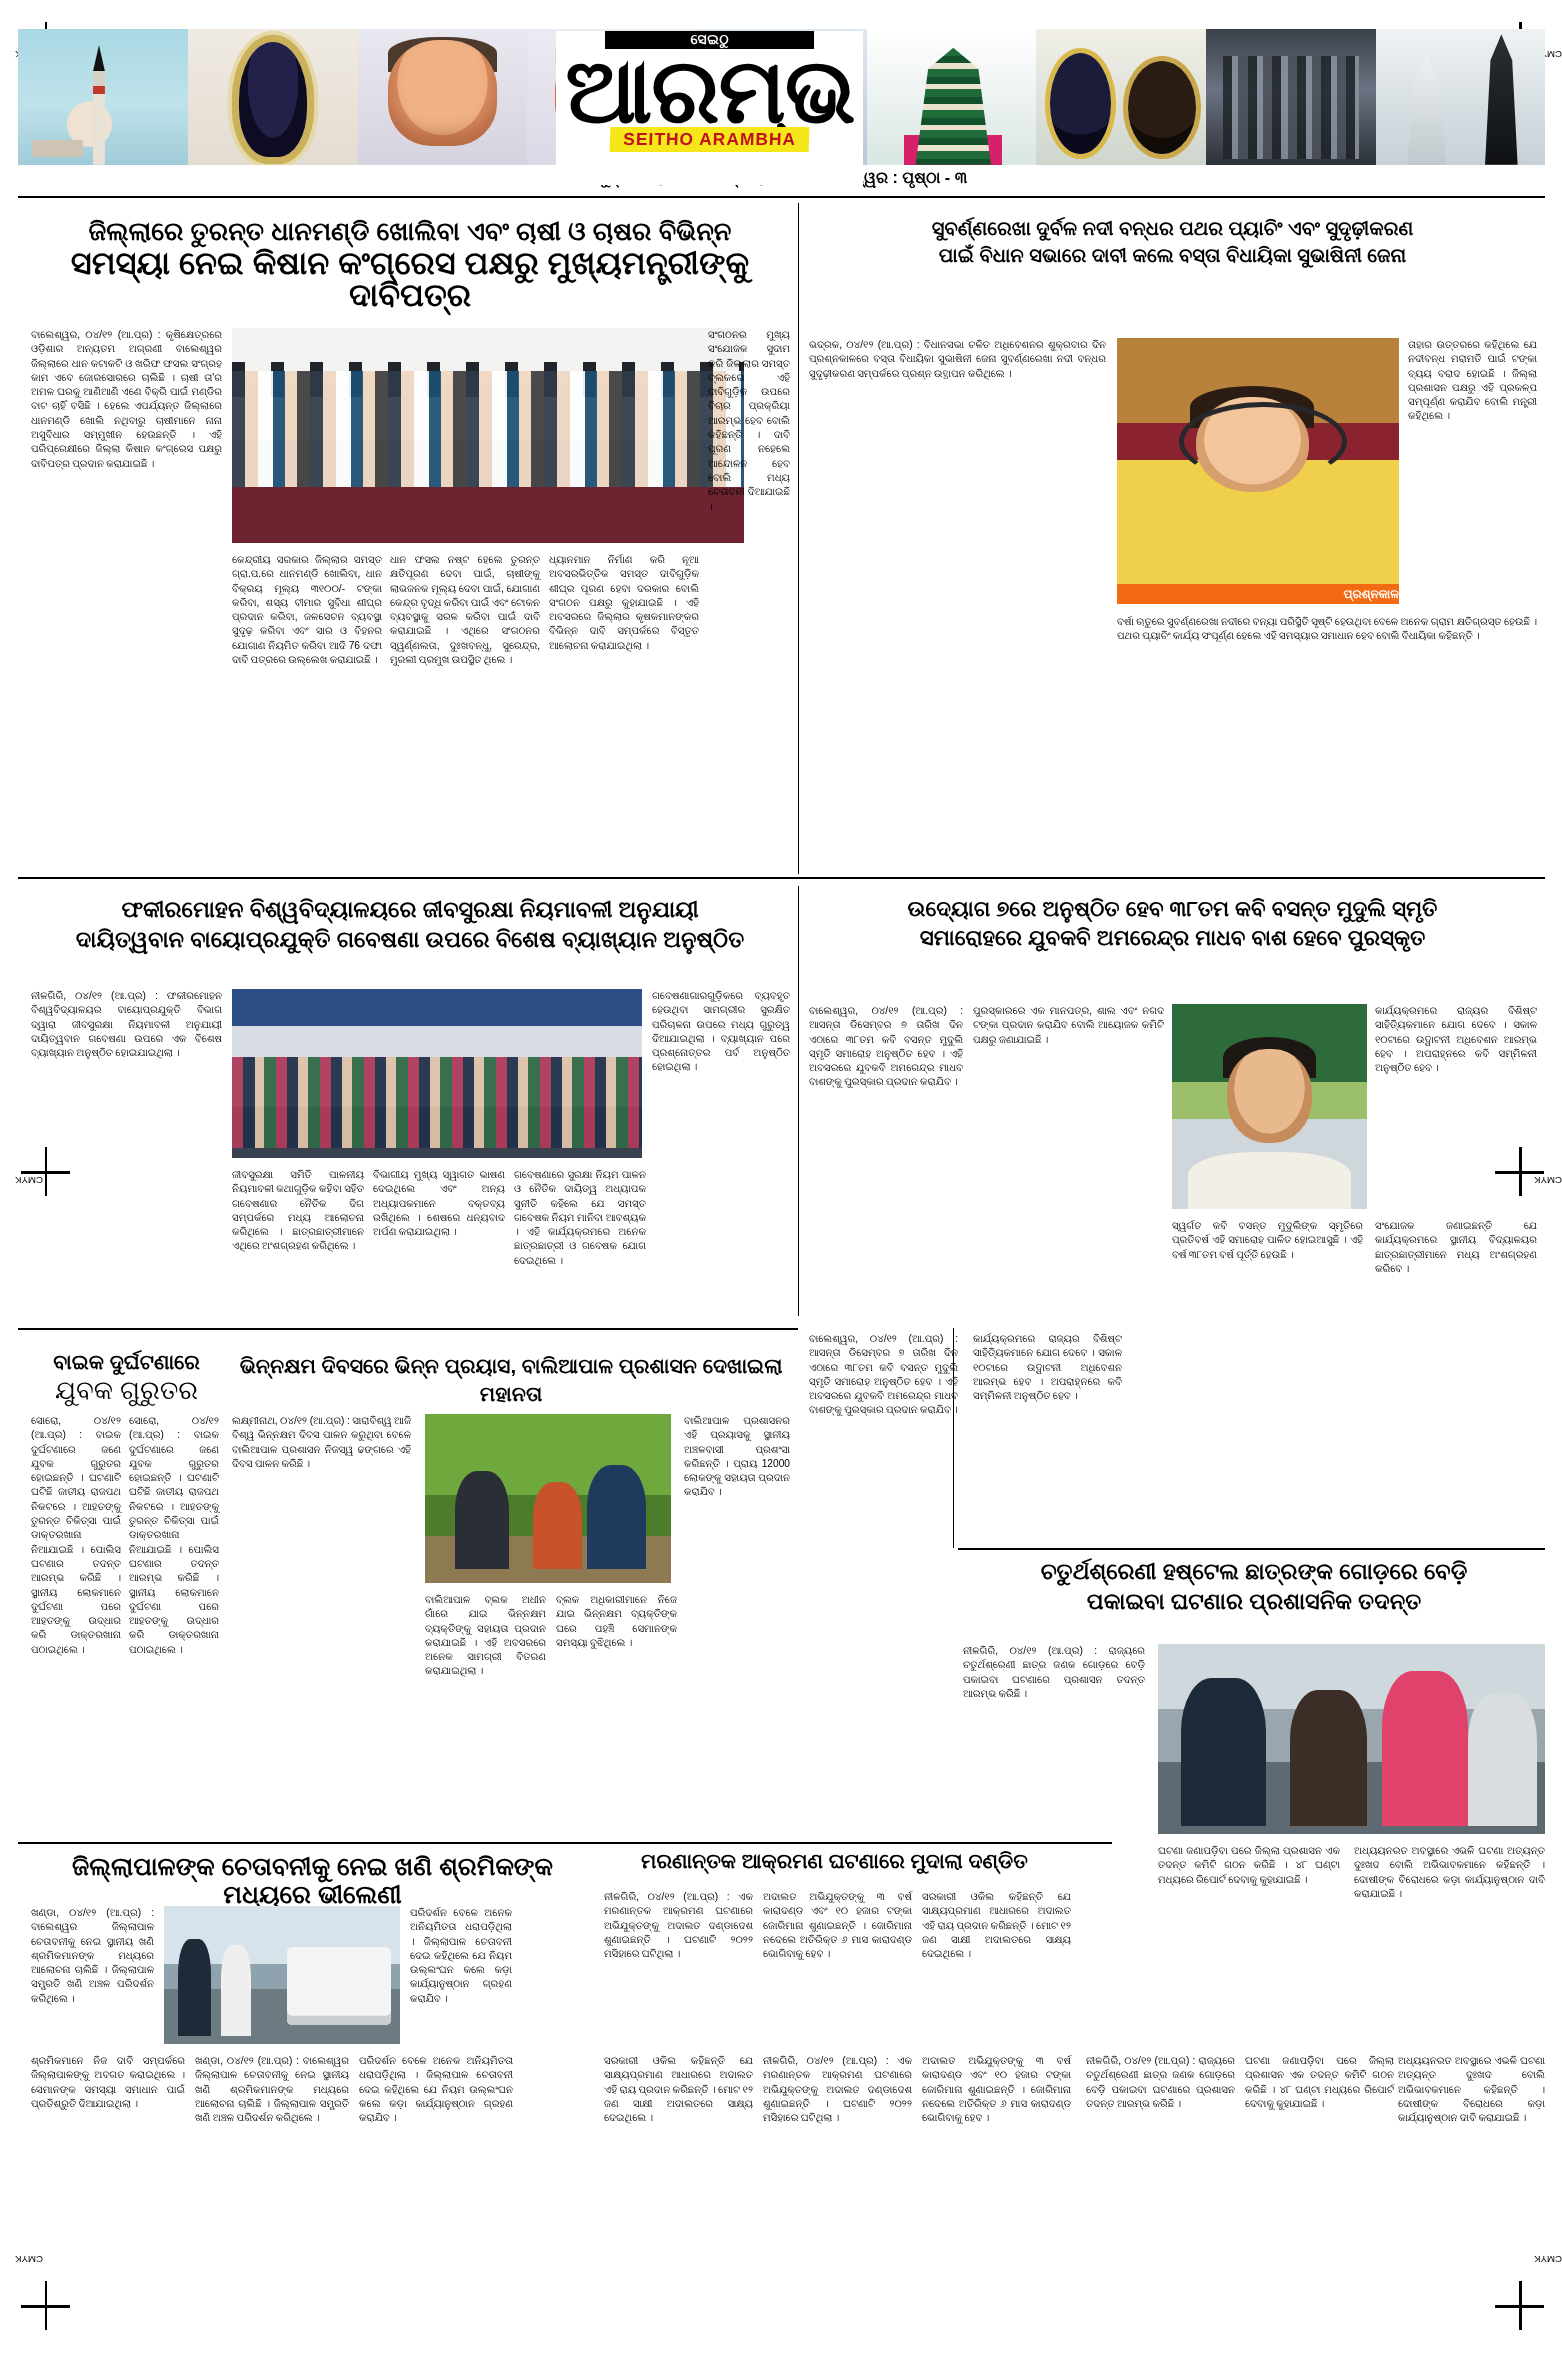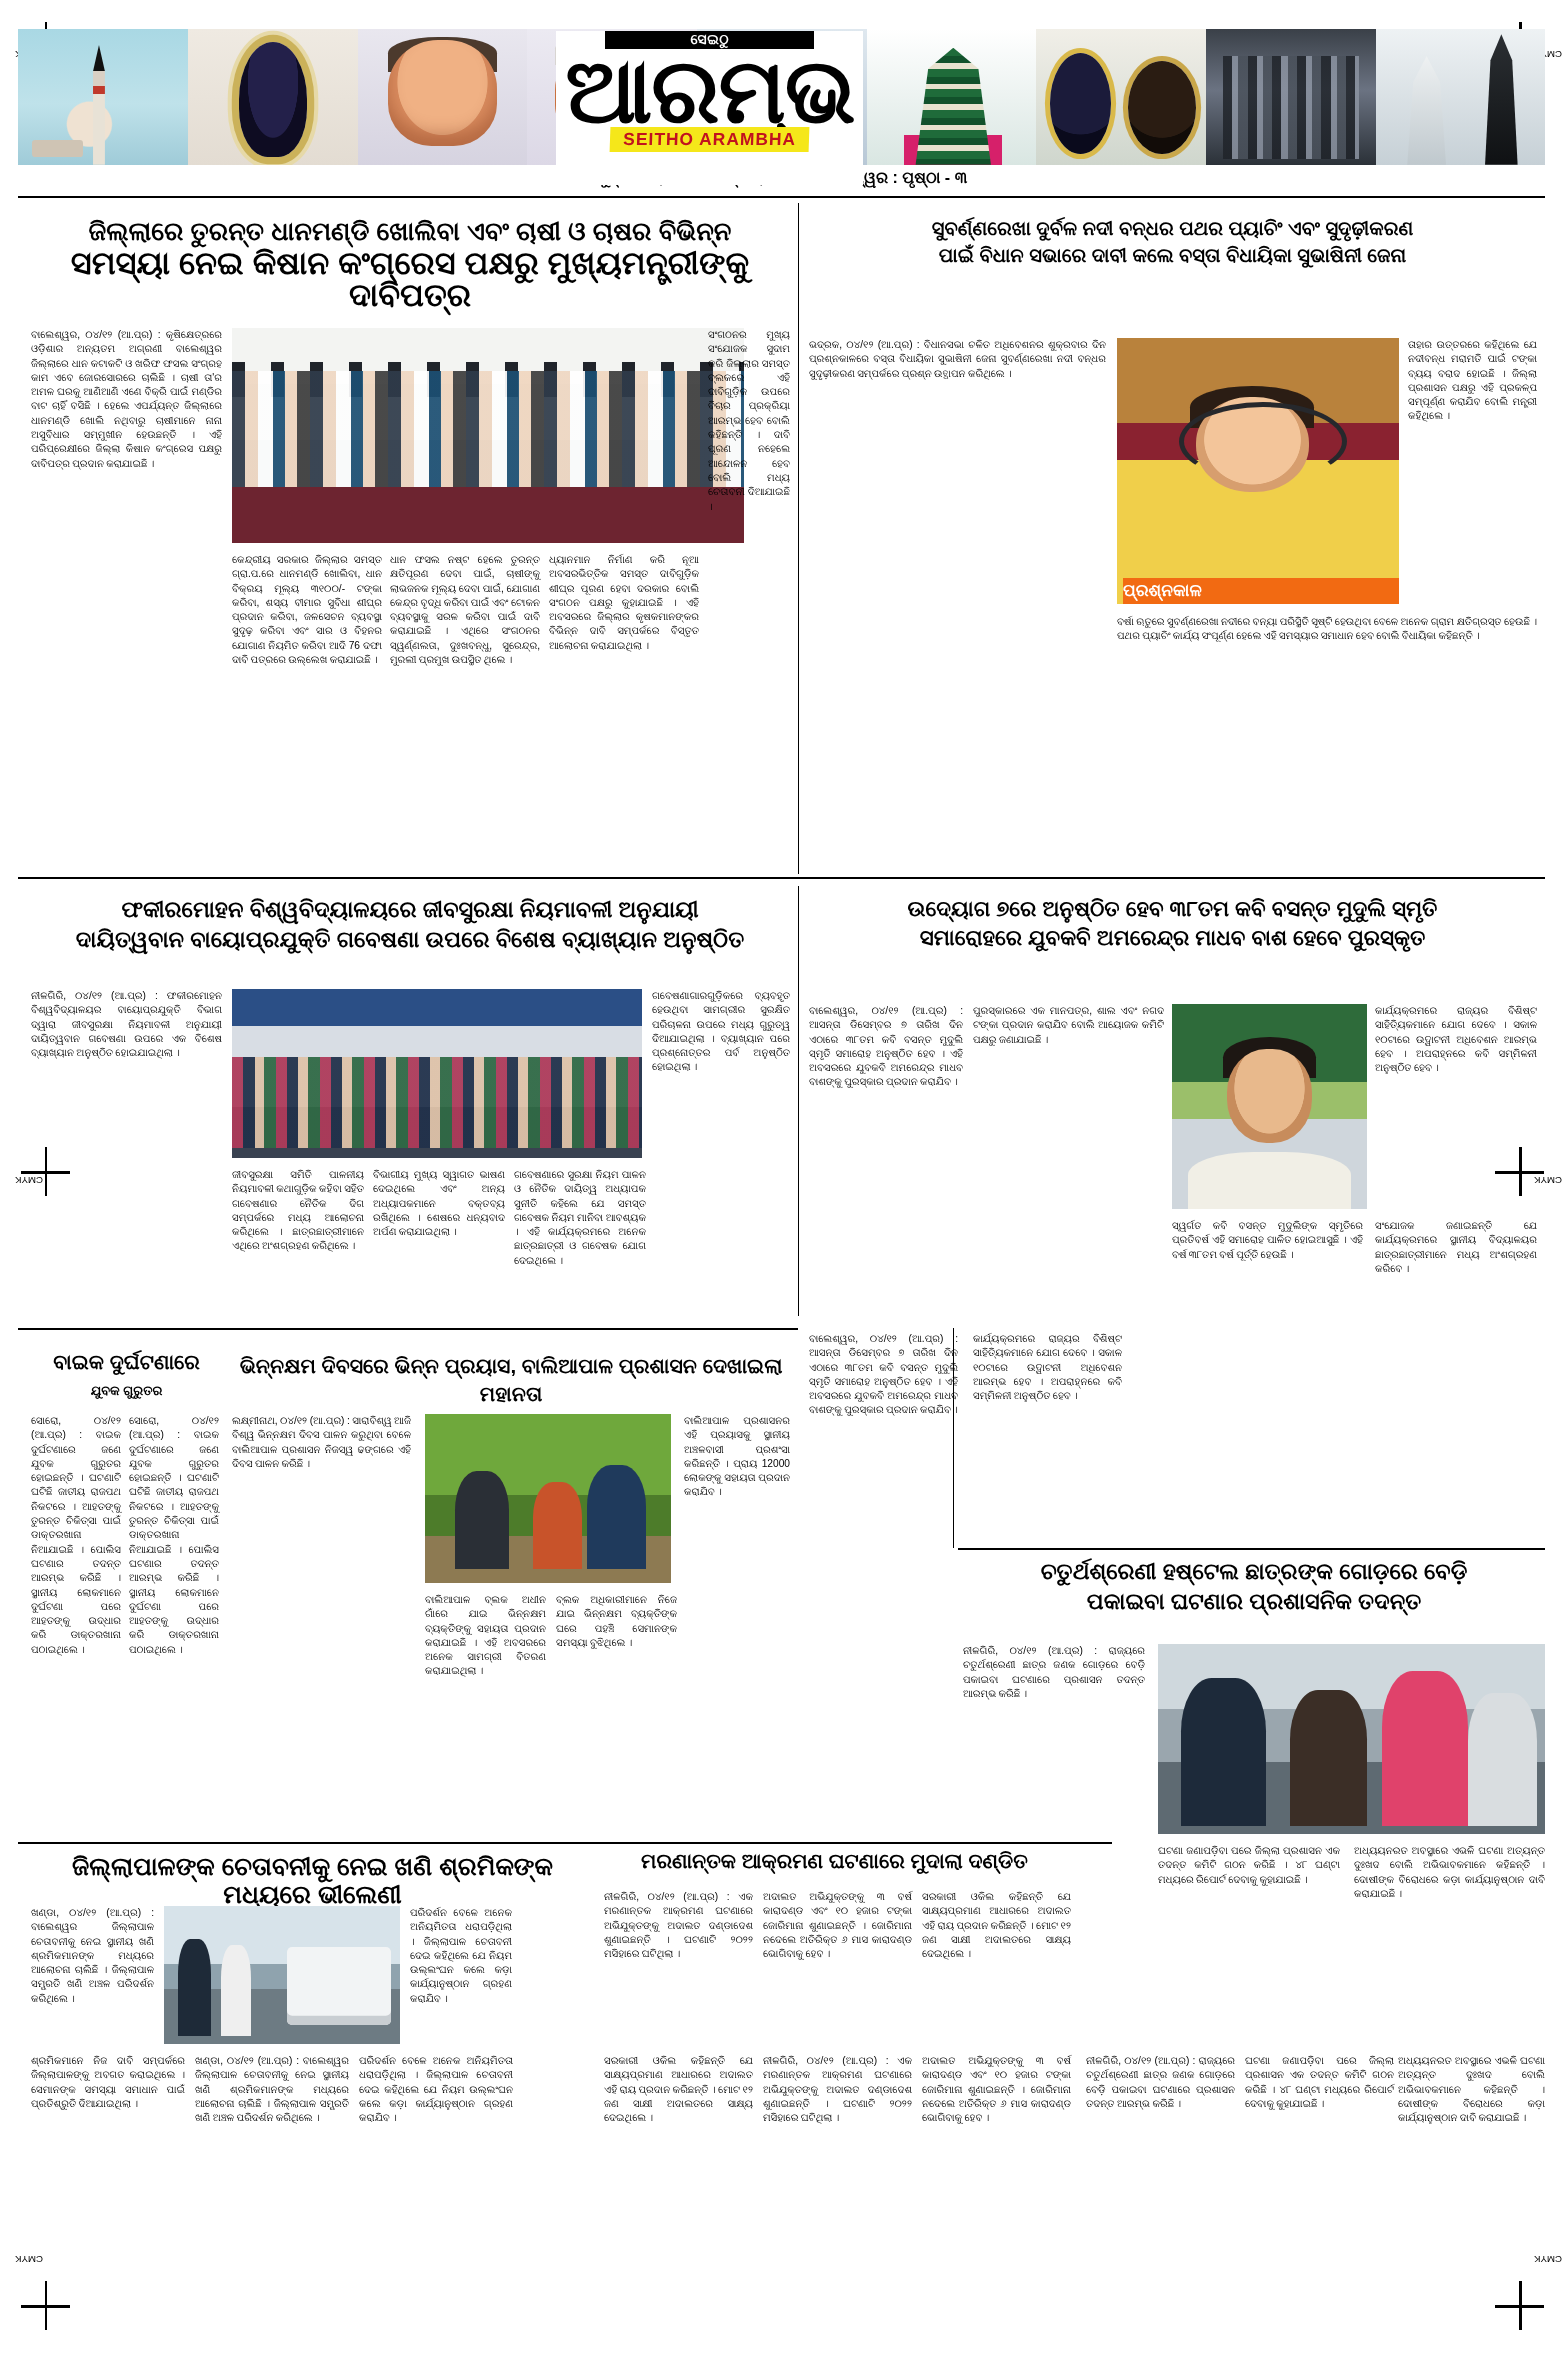--- a/index.html
+++ b/index.html
@@ -91,22 +91,22 @@
   .rule.v{width:1px;}
 
   
   .hl{font-weight:700;text-align:center;line-height:1.28;}
   .col{position:absolute;text-align:justify;}
   .body{font-size:10.2px;line-height:14.3px;text-align:justify;word-spacing:-0.5px;}
   .body p{margin:0;}
 
   
   .pic{position:absolute;overflow:hidden;background:#ddd;}
-  .pic .cap{position:absolute;left:0;bottom:0;width:100%;background:#f26a12;color:#fff;font-size:17px;
-    font-weight:700;text-align:left;padding:3.1px 0;margin-left:6px;}
+  .pic .cap{position:absolute;left:0;bottom:0;width:100%;background:#f26a12;color:#fff;font-size:12px;
+    font-weight:700;text-align:right;padding:3.1px 0;}
 
   .pic-meet{background:
      linear-gradient(180deg,#f3f4f2 0 26%, #dfe3e0 26% 52%, #b9c2c6 52% 74%, #6d2430 74% 100%);}
   .pic-meet .row{position:absolute;left:0;top:20%;width:100%;height:54%;
      background:repeating-linear-gradient(90deg,
        #2f3b4a 0 13.3px,#efd7c2 13.3px 25.6px,#ffffff 25.6px 41px,#1c4f73 41px 53px,#f0d6bf 53px 65px,#3c3c3c 65px 78px);opacity:.92;}
   .pic-meet .heads{position:absolute;left:0;top:16%;width:100%;height:16%;
      background:repeating-linear-gradient(90deg,#20242b 0 13.3px,rgba(0,0,0,0) 13.3px 39px);}
 
   .pic-mla{background:linear-gradient(180deg,#b9823c 0 32%,#8a2230 32% 46%,#f0cf4a 46% 100%);}
@@ -311,21 +311,21 @@
     <p>ସ୍ୱର୍ଗତ କବି ବସନ୍ତ ମୁଦୁଲିଙ୍କ ସ୍ମୃତିରେ ପ୍ରତିବର୍ଷ ଏହି ସମାରୋହ ପାଳିତ ହୋଇଆସୁଛି । ଏହି ବର୍ଷ ୩୮ତମ ବର୍ଷ ପୂର୍ତ୍ତି ହେଉଛି ।</p>
   </div>
   <div class="col body" style="left:1375px;top:1219px;width:162px;">
     <p>ସଂଯୋଜକ ଜଣାଇଛନ୍ତି ଯେ କାର୍ଯ୍ୟକ୍ରମରେ ସ୍ଥାନୀୟ ବିଦ୍ୟାଳୟର ଛାତ୍ରଛାତ୍ରୀମାନେ ମଧ୍ୟ ଅଂଶଗ୍ରହଣ କରିବେ ।</p>
   </div>
 
   <div class="rule h" style="left:18.4px;top:1328px;width:780px;"></div>
 
   <div style="position:absolute;left:31px;top:1347px;width:191px;" class="hl">
     <div style="font-size:20.5px;font-weight:700;line-height:29px;">ବାଇକ ଦୁର୍ଘଟଣାରେ</div>
-    <div style="font-size:13px;font-weight:700;line-height:29px;">ଯୁବକ ଗୁରୁତର</div>
+    <div style="font-size:26px;font-weight:400;line-height:29px;">ଯୁବକ ଗୁରୁତର</div>
   </div>
   <div class="col body" style="left:31px;top:1414px;width:90px;">
     <p>ସୋରୋ, ୦୪/୧୨ (ଆ.ପ୍ର) : ବାଇକ ଦୁର୍ଘଟଣାରେ ଜଣେ ଯୁବକ ଗୁରୁତର ହୋଇଛନ୍ତି । ଘଟଣାଟି ଘଟିଛି ଜାତୀୟ ରାଜପଥ ନିକଟରେ । ଆହତଙ୍କୁ ତୁରନ୍ତ ଚିକିତ୍ସା ପାଇଁ ଡାକ୍ତରଖାନା ନିଆଯାଇଛି । ପୋଲିସ ଘଟଣାର ତଦନ୍ତ ଆରମ୍ଭ କରିଛି । ସ୍ଥାନୀୟ ଲୋକମାନେ ଦୁର୍ଘଟଣା ପରେ ଆହତଙ୍କୁ ଉଦ୍ଧାର କରି ଡାକ୍ତରଖାନା ପଠାଇଥିଲେ ।</p>
   </div>
 
   <div style="position:absolute;left:232px;top:1352px;width:558px;" class="hl">
     <div style="font-size:20.5px;font-weight:700;line-height:28px;">ଭିନ୍ନକ୍ଷମ ଦିବସରେ ଭିନ୍ନ ପ୍ରୟାସ, ବାଲିଆପାଳ ପ୍ରଶାସନ ଦେଖାଇଲା ମହାନତା</div>
   </div>
 
   <div class="pic pic-field" style="left:425px;top:1414px;width:246px;height:169px;">

